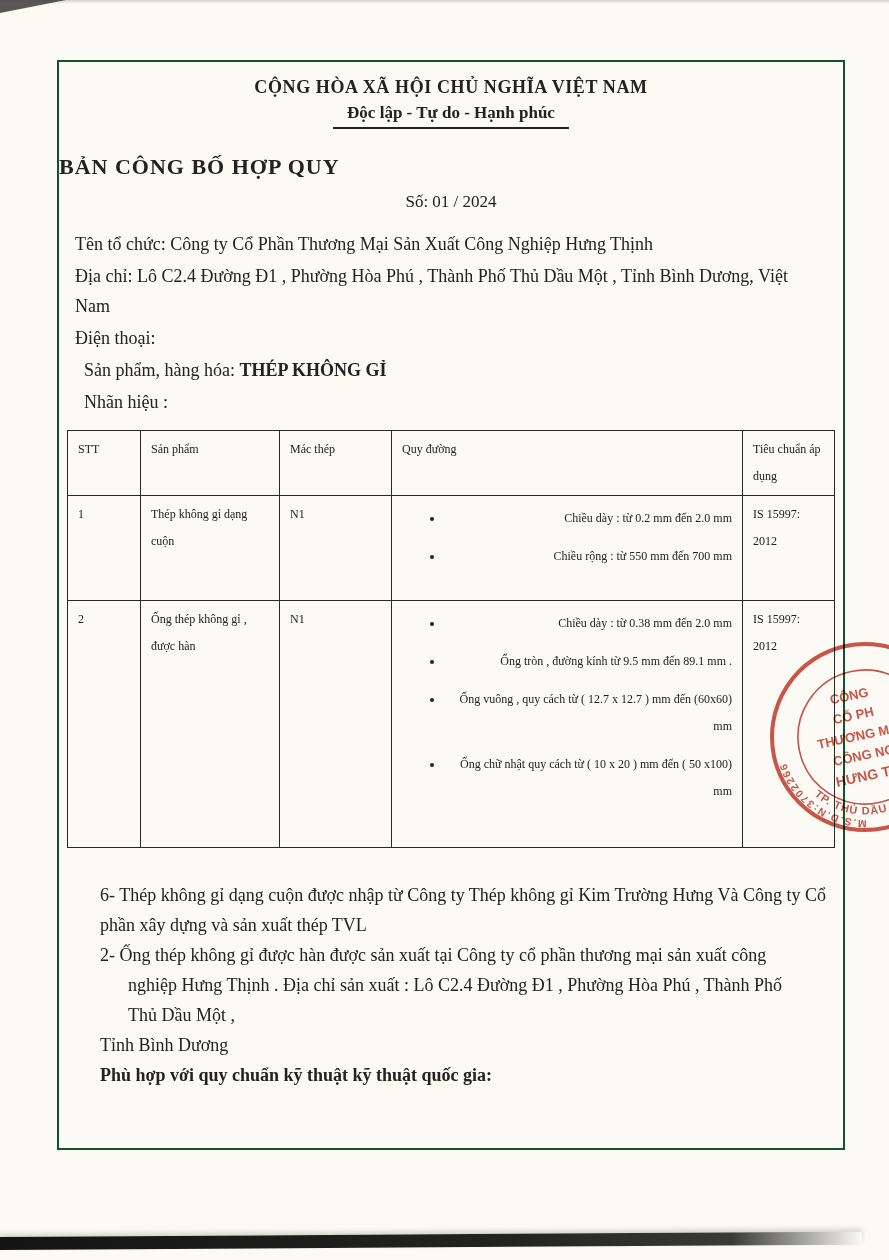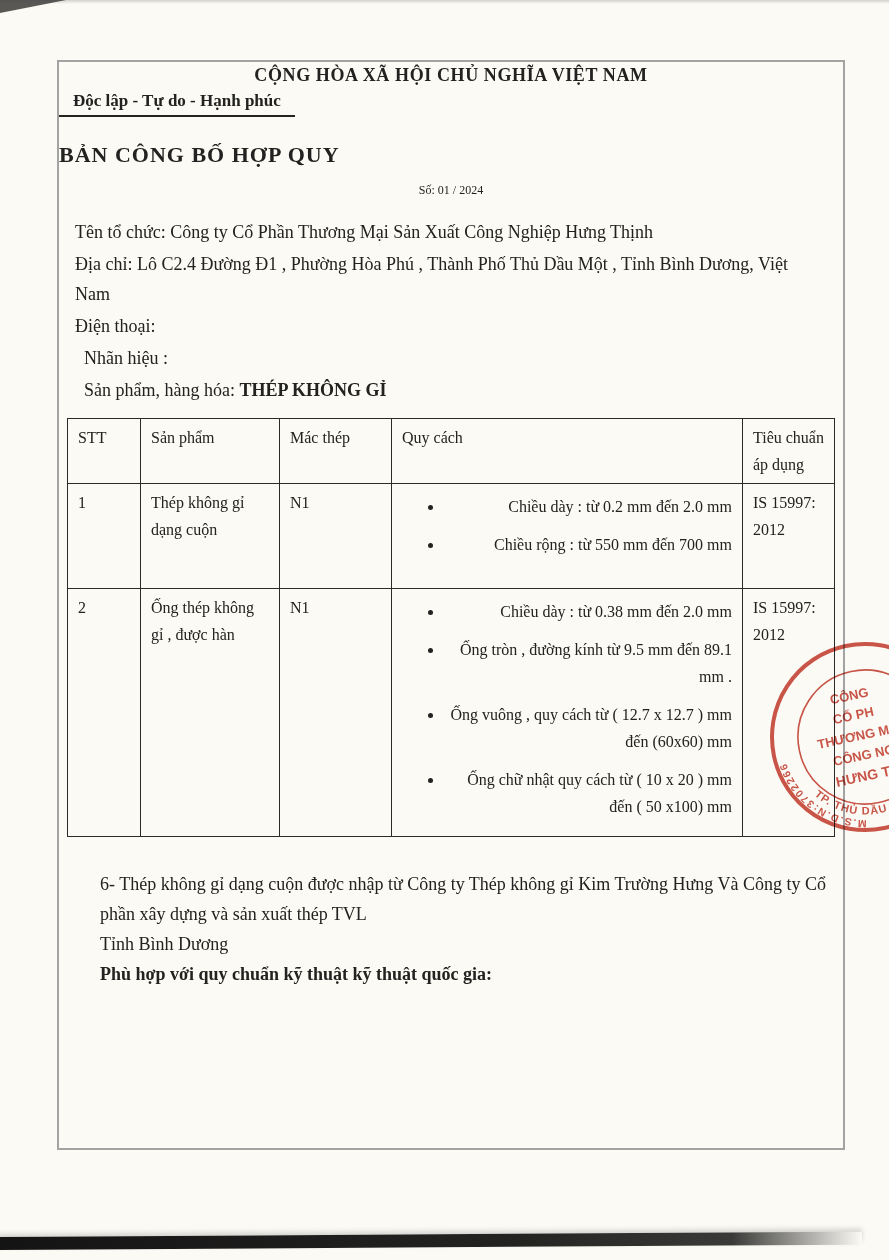--- a/index.html
+++ b/index.html
@@ -34,63 +34,64 @@
     transform: rotate(-0.35deg);
     transform-origin: left center;
     box-shadow: 0 -3px 5px rgba(40,40,40,.18);
     border-radius: 2px;
   }
   
   .frame {
     position: absolute; left: 57px; top: 60px;
     box-sizing: border-box;
     width: 788px; height: 1090px;
-    border: 2px solid #a3a3a3;
+    border: 2px solid #14532d;
+    padding-top: 12px;
     overflow: hidden;
     font-size: 18px;
     line-height: 30px;
   }
   .nat-title {
     text-align: center;
     font-weight: bold;
     font-size: 18px;
     letter-spacing: .6px;
     line-height: 26px;
   }
-  .motto-wrap { text-align: left; line-height: 24px; }
+  .motto-wrap { text-align: center; line-height: 24px; }
   .motto {
     display: inline-block;
     font-weight: bold;
     font-size: 17px;
     padding: 0 14px 2px 14px;
     border-bottom: 2px solid #26241f;
   }
   .doc-title {
     margin: 24px 0 0 0;
     text-align: left;
     font-size: 22px;
     font-weight: bold;
     letter-spacing: 1px;
     line-height: 28px;
   }
   .doc-number {
     text-align: center;
-    font-size: 12px;
+    font-size: 17px;
     margin-top: 8px;
     line-height: 26px;
   }
   p { margin: 0; }
   .body-block { margin-top: 14px; }
   .body-line { margin: 0 18px 2px 16px; }
   .indent-sm { margin-left: 25px; }
   .spec-table {
     border-collapse: collapse;
     margin: 13px 8px 0 8px;
     width: calc(100% - 16px);
-    font-size: 16px;
+    font-size: 12px;
     line-height: 27px;
   }
   .spec-table th, .spec-table td {
     border: 1px solid #2b2a26;
     vertical-align: top;
     padding: 5px 10px;
     font-weight: normal;
     text-align: left;
   }
   .col-stt { width: 52px; text-align: center; }
@@ -134,31 +135,31 @@
       <span class="motto">Độc lập - Tự do - Hạnh phúc</span>
     </div>
 
     <h1 class="doc-title">BẢN CÔNG BỐ HỢP QUY</h1>
     <div class="doc-number">Số: 01 / 2024</div>
 
     <div class="body-block">
       <p class="body-line">Tên tổ chức: Công ty Cổ Phần Thương Mại Sản Xuất Công Nghiệp Hưng Thịnh</p>
       <p class="body-line">Địa chỉ: Lô C2.4 Đường Đ1 , Phường Hòa Phú , Thành Phố Thủ Dầu Một , Tỉnh Bình Dương, Việt Nam</p>
       <p class="body-line">Điện thoại:</p>
+      <p class="body-line indent-sm"><span>Sản phẩm, hàng hóa: </span><b>THÉP KHÔNG GỈ</b></p>
       <p class="body-line indent-sm">Nhãn hiệu :</p>
-      <p class="body-line indent-sm"><span>Sản phẩm, hàng hóa: </span><b>THÉP KHÔNG GỈ</b></p>
     </div>
 
     <table class="spec-table">
       <thead>
         <tr>
           <th class="col-stt">STT</th>
           <th class="col-sp">Sản phẩm</th>
           <th class="col-mt">Mác thép</th>
-          <th class="col-qc">Quy cách</th>
+          <th class="col-qc">Quy đường</th>
           <th class="col-tc">Tiêu chuẩn áp dụng</th>
         </tr>
       </thead>
       <tbody>
         <tr class="r1">
           <td class="c-stt">1</td>
           <td class="c-sp">Thép không gỉ dạng cuộn</td>
           <td class="c-mt">N1</td>
           <td class="c-qc">
             <ul class="qc">
@@ -180,20 +181,21 @@
               <li>Ống chữ nhật quy cách từ ( 10 x 20 ) mm đến ( 50 x100) mm</li>
             </ul>
           </td>
           <td class="c-tc">IS 15997: 2012</td>
         </tr>
       </tbody>
     </table>
 
     <div class="notes">
       <p class="note-1">6- Thép không gỉ dạng cuộn được nhập từ Công ty Thép không gỉ Kim Trường Hưng Và Công ty Cổ phần xây dựng và sản xuất thép TVL</p>
+      <p class="note-2">2- Ống thép không gỉ được hàn được sản xuất tại Công ty cổ phần thương mại sản xuất công nghiệp Hưng Thịnh . Địa chỉ sản xuất : Lô C2.4 Đường Đ1 , Phường Hòa Phú , Thành Phố Thủ Dầu Một ,</p>
       <p class="province">Tỉnh Bình Dương</p>
       <p class="conform-intro">Phù hợp với quy chuẩn kỹ thuật kỹ thuật quốc gia:</p>
 
     </div>
 
   </div>
 
   <div class="stamp">
     <svg width="195" height="195" viewBox="0 0 195 195">
       <g transform="rotate(-12 97 97)" fill="none" stroke="none">

